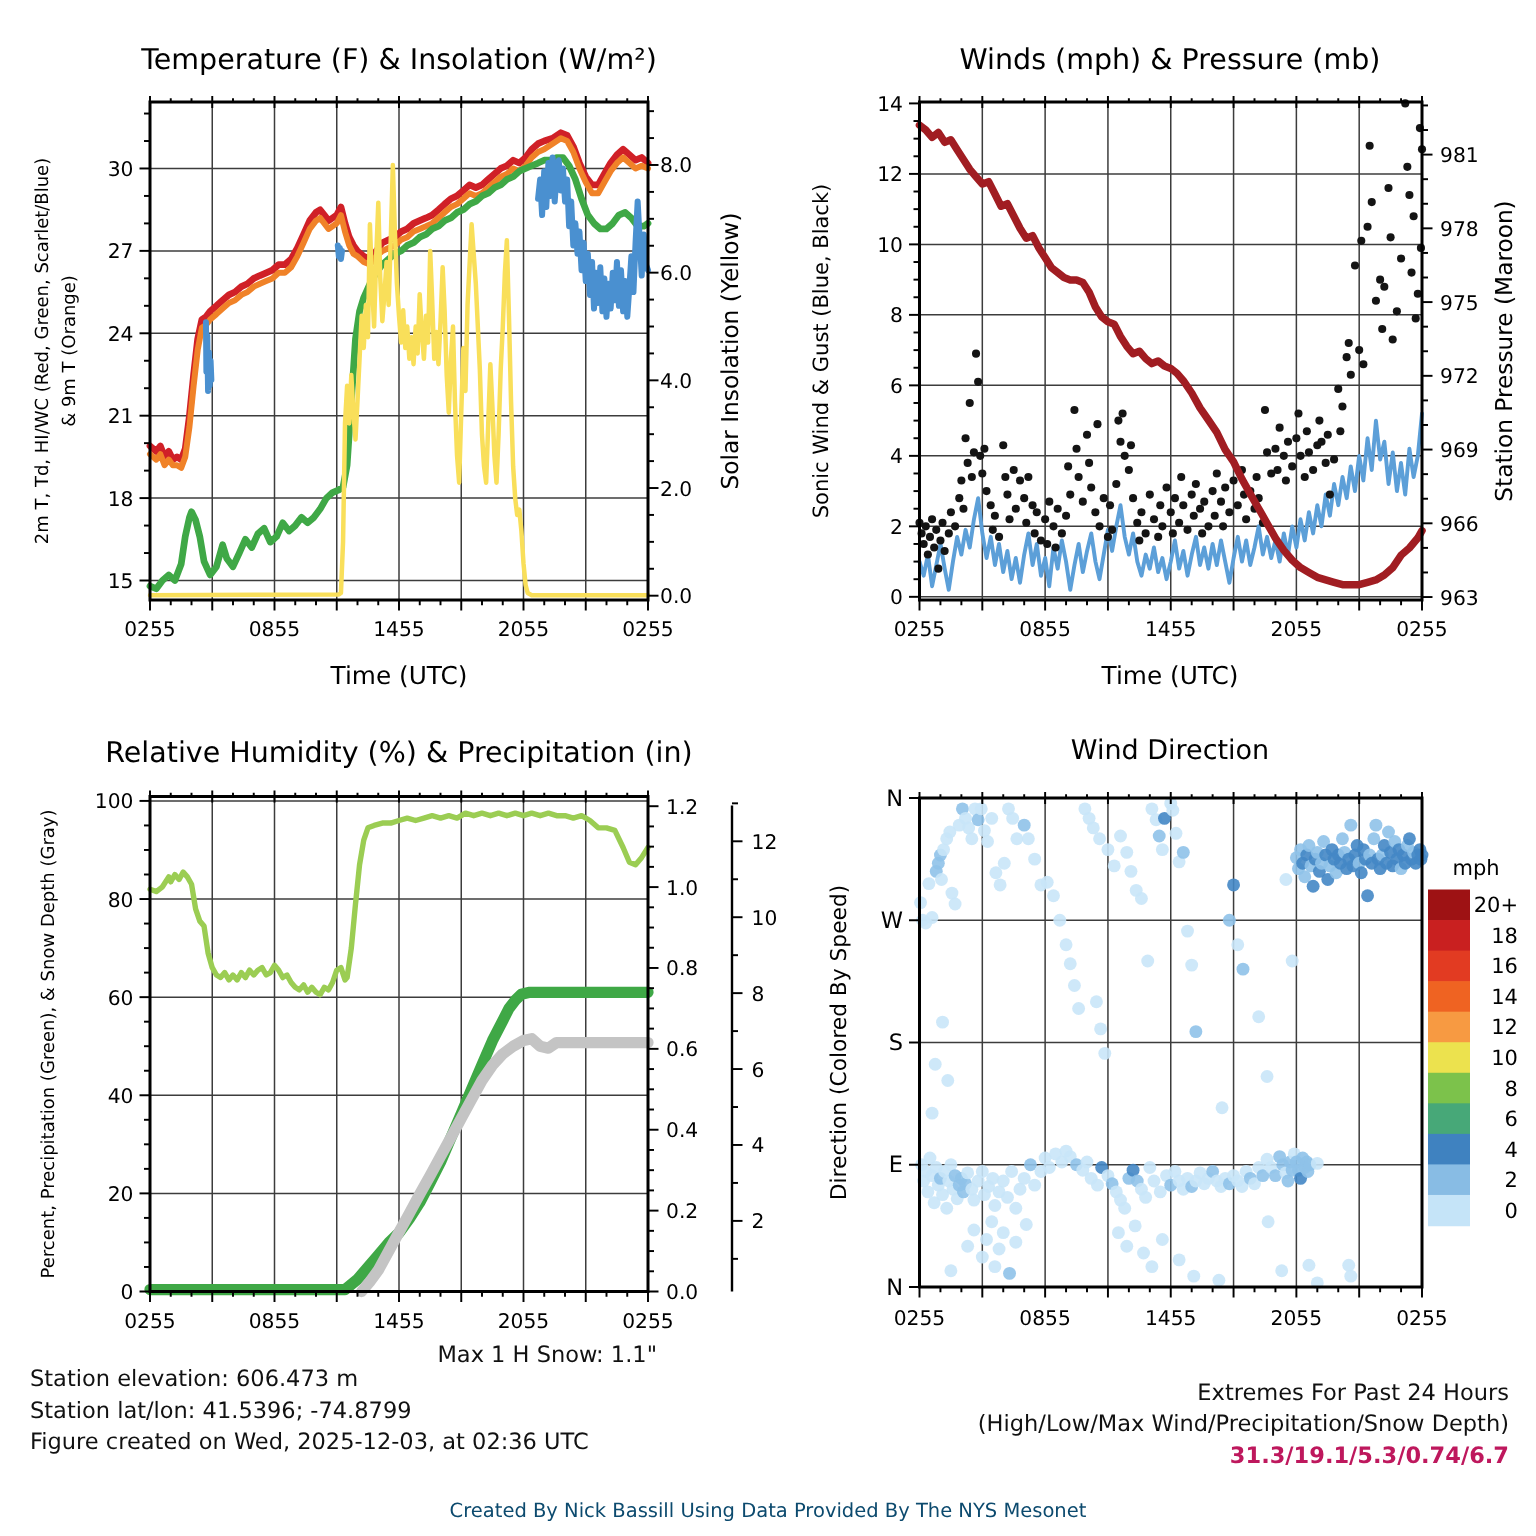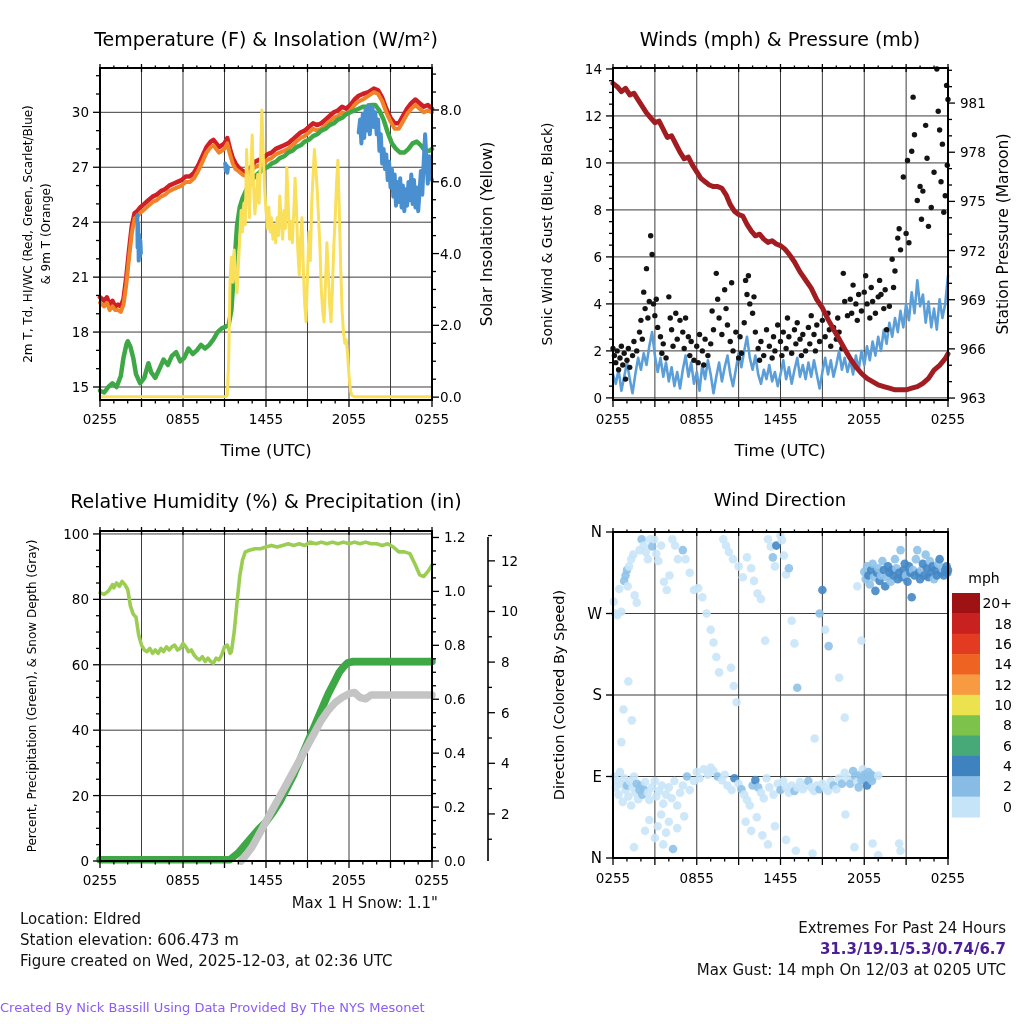--- a/index.html
+++ b/index.html
@@ -9,22 +9,22 @@
   #chart-tl{left:0;top:0;}
   #chart-tr{left:512px;top:0;}
   #chart-bl{left:0;top:470px;}
   #chart-br{left:500px;top:470px;}
   .footer-line{white-space:pre;}
   #max-snow-note{position:absolute;top:894px;right:586px;font-size:15px;color:#111;}
   #station-info{position:absolute;left:20px;top:909px;font-size:15px;line-height:21px;color:#111;}
   #extremes-block{position:absolute;right:18px;top:918px;font-size:15px;line-height:21px;
                   color:#111;text-align:right;}
   .extremes-values{font-weight:bold;}
-  #credit-line{position:absolute;left:0;top:1000px;width:100%;text-align:left;
-               font-size:13px;color:#8b5cf6;}
+  #credit-line{position:absolute;left:0;top:1000px;width:100%;text-align:center;
+               font-size:13px;color:#0c4a6e;}
 </style>
 </head>
 <body>
 
 <div id="page">
   <svg id="chart-tl" class="chart" width="512" height="470">
       <g stroke="#3c3c3c" stroke-width="1">
         <line x1="141.5" y1="68" x2="141.5" y2="400" stroke="#3c3c3c" stroke-width="1"></line>
         <line x1="183" y1="68" x2="183" y2="400" stroke="#3c3c3c" stroke-width="1"></line>
         <line x1="224.5" y1="68" x2="224.5" y2="400" stroke="#3c3c3c" stroke-width="1"></line>
@@ -1057,25 +1057,25 @@
         <text x="512" y="321.45454545454544" font-size="14" text-anchor="end" fill="#000" font-family="&quot;DejaVu Sans&quot;,sans-serif">2</text>
         <rect x="452" y="326.6363636363636" width="28" height="20.863636363636363" fill="#c5e4f8"></rect>
         <text x="512" y="341.8181818181818" font-size="14" text-anchor="end" fill="#000" font-family="&quot;DejaVu Sans&quot;,sans-serif">0</text>
         <text x="484" y="113" font-size="14" text-anchor="middle" fill="#000" font-family="&quot;DejaVu Sans&quot;,sans-serif">mph</text>
       </g>
     </svg>
 
   <div id="max-snow-note" class="footer-line">Max 1 H Snow: 1.1"</div>
 
   <div id="station-info">
-    <div class="footer-line">Location: Eldred</div>
     <div class="footer-line">Station elevation: 606.473 m</div>
+    <div class="footer-line">Station lat/lon: 41.5396; -74.8799</div>
     <div class="footer-line">Figure created on Wed, 2025-12-03, at 02:36 UTC</div>
   </div>
 
   <div id="extremes-block">
     <div class="footer-line">Extremes For Past 24 Hours</div>
-    <div class="footer-line extremes-values" style="color: #4c1d95;">31.3/19.1/5.3/0.74/6.7</div>
-    <div class="footer-line">Max Gust: 14 mph On 12/03 at 0205 UTC</div>
+    <div class="footer-line">(High/Low/Max Wind/Precipitation/Snow Depth)</div>
+    <div class="footer-line extremes-values" style="color: #be185d;">31.3/19.1/5.3/0.74/6.7</div>
   </div>
 
   <div id="credit-line">Created By Nick Bassill Using Data Provided By The NYS Mesonet</div>
 </div>
 
 </body></html>

